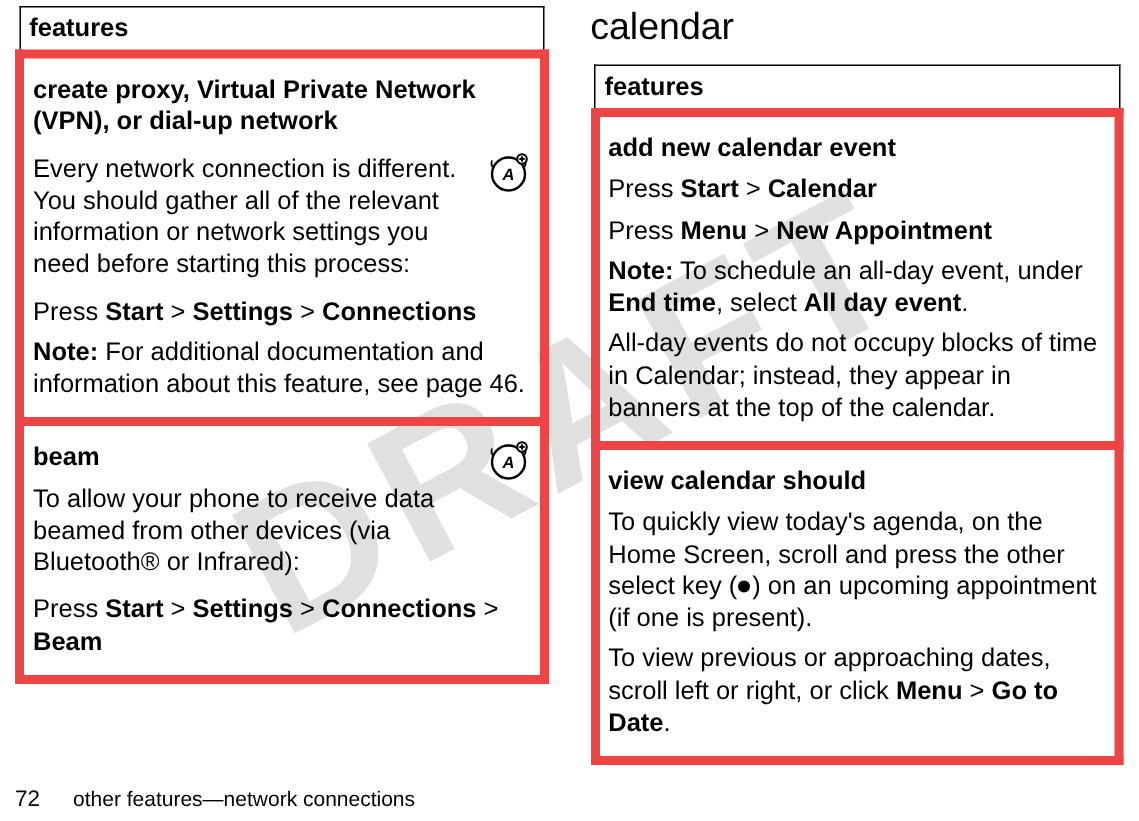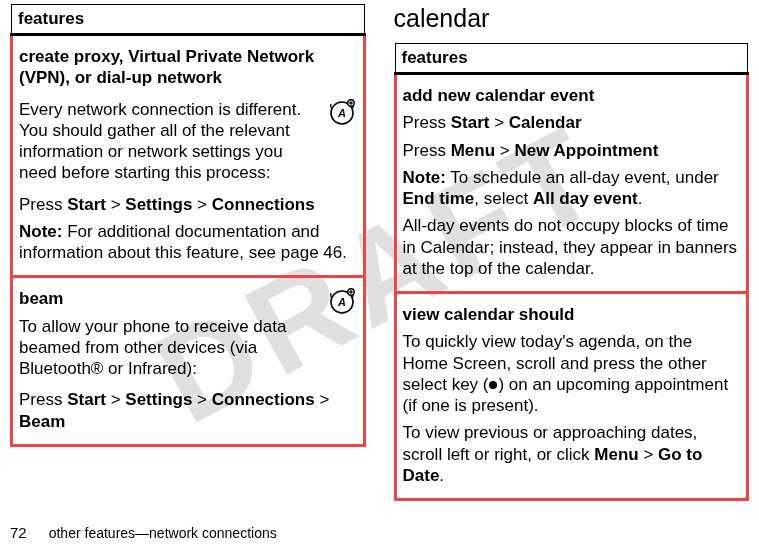--- a/index.html
+++ b/index.html
@@ -48,21 +48,21 @@
   }
   table.features th {
     text-align: left;
     border: 1px solid #000;
     border-bottom: 3px solid #000;
     padding: 4px 6px;
     font-size: 17px;
     font-weight: bold;
   }
   table.features td {
-    border: 3px solid #ef4444;
+    border: 6px solid #ef4444;
     padding: 6px 6px;
     font-size: 17px;
     line-height: 1.25;
     vertical-align: top;
   }
   .cond { font-family: "Arial Narrow", Arial, sans-serif; font-stretch: condensed; font-weight: bold; }
   .b { font-weight: bold; }
   .row-top {
     display: flex;
     align-items: flex-start;

